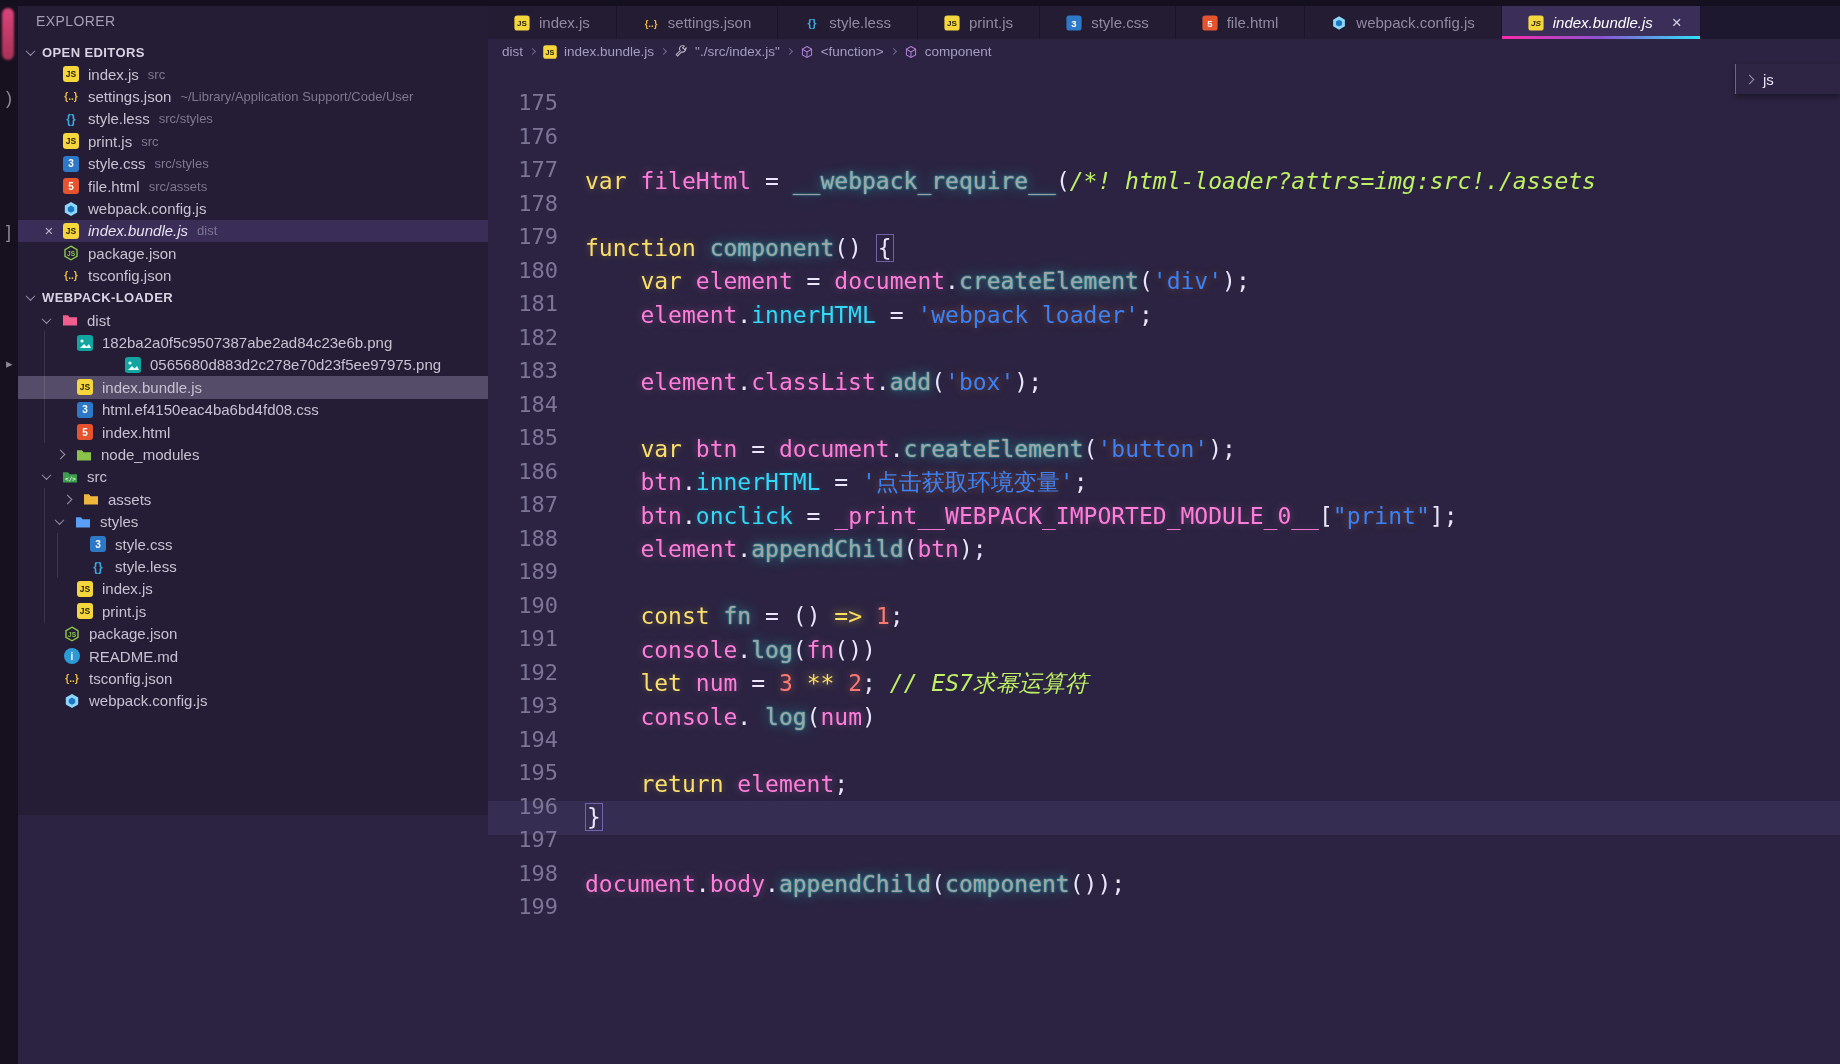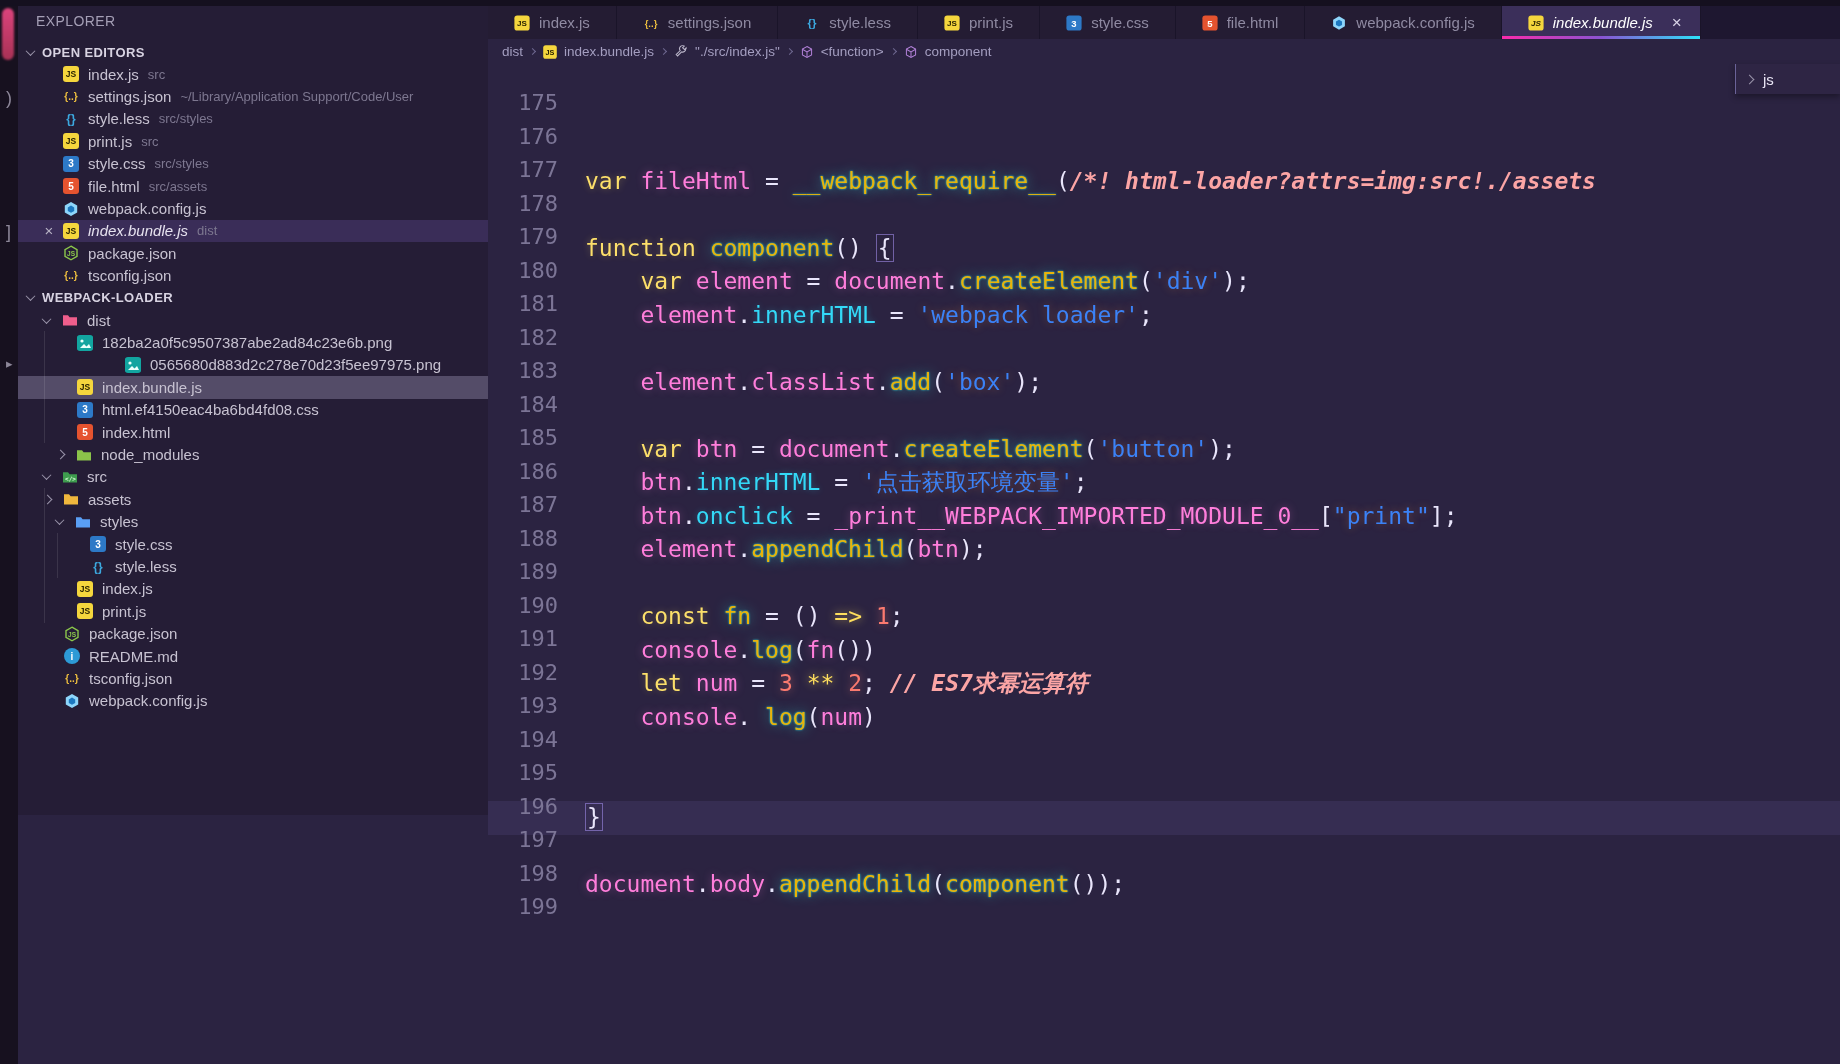--- a/index.html
+++ b/index.html
@@ -76,26 +76,26 @@
   
   #code { position:absolute; left:488px; top:64px; width:1352px; height:1000px; overflow:hidden;
     font-family:"DejaVu Sans Mono", monospace; font-size:23px; z-index:1; }
   .cline { display:flex; height:33.5px; line-height:33.5px; white-space:pre; }
   .cline.cur { background:#362d52; }
   .lnum { width:70px; flex:none; text-align:right; padding-right:0; color:#7c7596; font-size:22px;margin-top:22px; }
   .ltext { padding-left:27px; }
   .tok-pun { color:#e9e5fb; }
   .tok-kw  { color:#fcdf6a; text-shadow:0 0 7px rgba(254,222,93,.30); }
   .tok-var { color:#ff7edb; text-shadow:0 0 8px rgba(255,126,219,.35); }
-  .tok-fn  { color:#eab308; text-shadow:0 0 2px rgba(54,249,246,.9), 0 0 13px rgba(54,249,246,.55); }
+  .tok-fn  { color:#a3a3a3; text-shadow:0 0 2px rgba(54,249,246,.9), 0 0 13px rgba(54,249,246,.55); }
   .tok-prp { color:#33d9f7; text-shadow:0 0 6px rgba(51,217,247,.30); }
   .tok-str { color:#3b82f6; text-shadow:0 0 8px rgba(255,139,57,.35); }
   .tok-num { color:#fb7a6f; text-shadow:0 0 9px rgba(249,126,114,.55); }
   .tok-opg { color:#fede5d; text-shadow:0 0 10px rgba(254,222,93,.65); }
-  .tok-cmt { color:#fca5a5; font-style:italic;font-weight:bold; }
+  .tok-cmt { color:#bef264; font-style:italic; }
   .tok-brk { color:#e9e5fb; border:1px solid rgba(150,130,220,.65); padding:0 1px; }
 </style>
 </head>
 <body>
 
 <div id="app">
   <div id="topstrip"></div>
 
   <div id="activity">
     <div class="blob"></div>
@@ -228,21 +228,21 @@
         <div class="sb-row" style="top: 465.8px; padding-left: 25px;">
           <span class="chev down" style="margin-right: 12px;"></span>
           <span class="fi">
             <svg width="16" height="14" viewBox="0 0 16 14" xmlns="http://www.w3.org/2000/svg">
               <path d="M1 2.2h5l1.6 2H15v8.3H1z" fill="#3e9c4e"></path>
               <text x="8.5" y="11" font-size="6" fill="#d8ffd8" text-anchor="middle" font-family="DejaVu Sans Mono">&lt;/&gt;</text>
             </svg>
           </span>
           <span class="label">src</span>
         </div>
-        <div class="sb-row" style="top: 488.2px; padding-left: 26px;">
+        <div class="sb-row" style="top: 488.2px; padding-left: 46px;">
           <span class="chev right" style="margin-right: 12px;"></span>
           <span class="fi">
             <svg width="16" height="14" viewBox="0 0 16 14" xmlns="http://www.w3.org/2000/svg">
               <path d="M1 2.2h5l1.6 2H15v8.3H1z" fill="#f0b73d"></path>
             </svg>
           </span>
           <span class="label">assets</span>
         </div>
         <div class="sb-row" style="top: 510.6px; padding-left: 38px;">
           <span class="chev down" style="margin-right: 12px;"></span>
@@ -402,18 +402,18 @@
       <div class="cline"><span class="lnum">186</span><span class="ltext"><span class="tok-pun">    </span><span class="tok-kw">var</span><span class="tok-pun"> </span><span class="tok-var">btn</span><span class="tok-pun"> </span><span class="tok-pun">=</span><span class="tok-pun"> </span><span class="tok-var">document</span><span class="tok-pun">.</span><span class="tok-fn">createElement</span><span class="tok-pun">(</span><span class="tok-str">'button'</span><span class="tok-pun">)</span><span class="tok-pun">;</span></span></div>
       <div class="cline"><span class="lnum">187</span><span class="ltext"><span class="tok-pun">    </span><span class="tok-var">btn</span><span class="tok-pun">.</span><span class="tok-prp">innerHTML</span><span class="tok-pun"> </span><span class="tok-pun">=</span><span class="tok-pun"> </span><span class="tok-str">'点击获取环境变量'</span><span class="tok-pun">;</span></span></div>
       <div class="cline"><span class="lnum">188</span><span class="ltext"><span class="tok-pun">    </span><span class="tok-var">btn</span><span class="tok-pun">.</span><span class="tok-prp">onclick</span><span class="tok-pun"> </span><span class="tok-pun">=</span><span class="tok-pun"> </span><span class="tok-var">_print__WEBPACK_IMPORTED_MODULE_0__</span><span class="tok-pun">[</span><span class="tok-str">"print"</span><span class="tok-pun">]</span><span class="tok-pun">;</span></span></div>
       <div class="cline"><span class="lnum">189</span><span class="ltext"><span class="tok-pun">    </span><span class="tok-var">element</span><span class="tok-pun">.</span><span class="tok-fn">appendChild</span><span class="tok-pun">(</span><span class="tok-var">btn</span><span class="tok-pun">)</span><span class="tok-pun">;</span></span></div>
       <div class="cline"><span class="lnum">190</span><span class="ltext"></span></div>
       <div class="cline"><span class="lnum">191</span><span class="ltext"><span class="tok-pun">    </span><span class="tok-kw">const</span><span class="tok-pun"> </span><span class="tok-fn">fn</span><span class="tok-pun"> </span><span class="tok-pun">=</span><span class="tok-pun"> </span><span class="tok-pun">()</span><span class="tok-pun"> </span><span class="tok-opg">=&gt;</span><span class="tok-pun"> </span><span class="tok-num">1</span><span class="tok-pun">;</span></span></div>
       <div class="cline"><span class="lnum">192</span><span class="ltext"><span class="tok-pun">    </span><span class="tok-var">console</span><span class="tok-pun">.</span><span class="tok-fn">log</span><span class="tok-pun">(</span><span class="tok-var">fn</span><span class="tok-pun">()</span><span class="tok-pun">)</span></span></div>
       <div class="cline"><span class="lnum">193</span><span class="ltext"><span class="tok-pun">    </span><span class="tok-kw">let</span><span class="tok-pun"> </span><span class="tok-var">num</span><span class="tok-pun"> </span><span class="tok-pun">=</span><span class="tok-pun"> </span><span class="tok-num">3</span><span class="tok-pun"> </span><span class="tok-opg">**</span><span class="tok-pun"> </span><span class="tok-num">2</span><span class="tok-pun">;</span><span class="tok-pun"> </span><span class="tok-cmt">// ES7求幂运算符</span></span></div>
       <div class="cline"><span class="lnum">194</span><span class="ltext"><span class="tok-pun">    </span><span class="tok-var">console</span><span class="tok-pun">.</span><span class="tok-pun"> </span><span class="tok-fn">log</span><span class="tok-pun">(</span><span class="tok-var">num</span><span class="tok-pun">)</span></span></div>
       <div class="cline"><span class="lnum">195</span><span class="ltext"></span></div>
-      <div class="cline"><span class="lnum">196</span></div>
+      <div class="cline"><span class="lnum">196</span><span class="ltext"><span class="tok-pun">    </span><span class="tok-kw">return</span><span class="tok-pun"> </span><span class="tok-var">element</span><span class="tok-pun">;</span></span></div>
       <div class="cline cur"><span class="lnum">197</span><span class="ltext"><span class="tok-brk">}</span></span></div>
       <div class="cline"><span class="lnum">198</span><span class="ltext"></span></div>
       <div class="cline"><span class="lnum">199</span><span class="ltext"><span class="tok-var">document</span><span class="tok-pun">.</span><span class="tok-var">body</span><span class="tok-pun">.</span><span class="tok-fn">appendChild</span><span class="tok-pun">(</span><span class="tok-fn">component</span><span class="tok-pun">()</span><span class="tok-pun">)</span><span class="tok-pun">;</span></span></div>
     </div>
 </div>
 
 </body></html>

